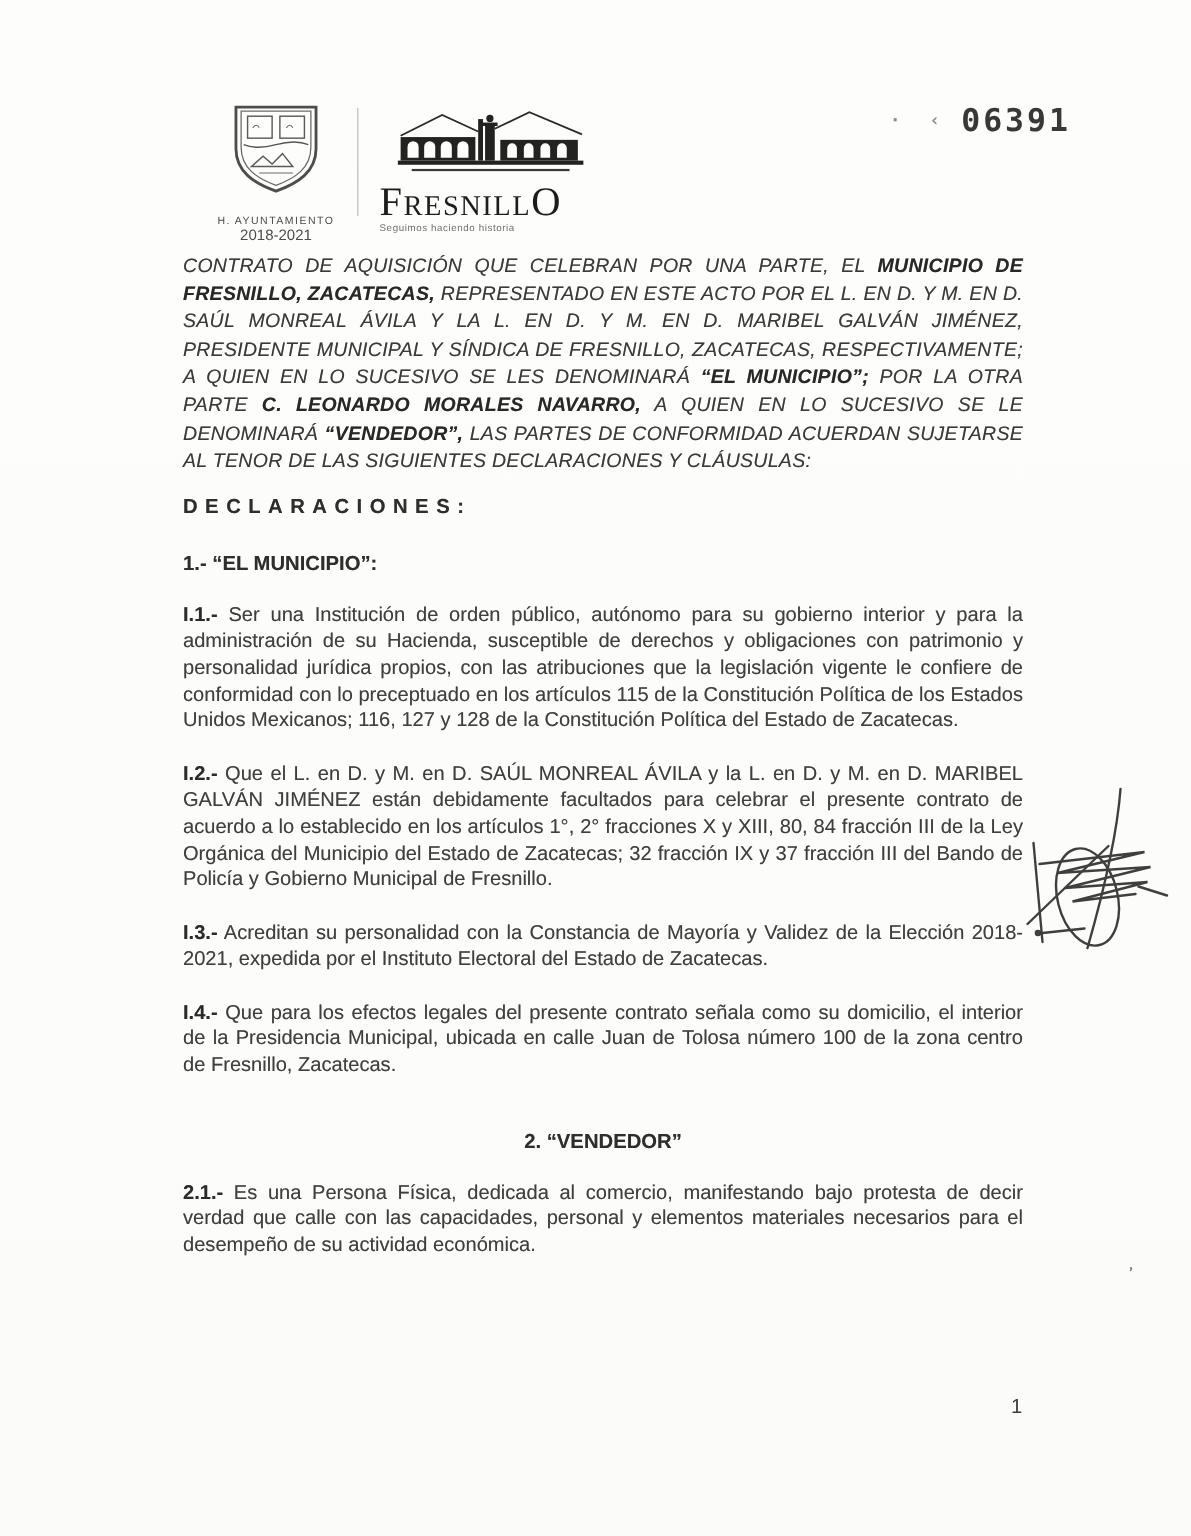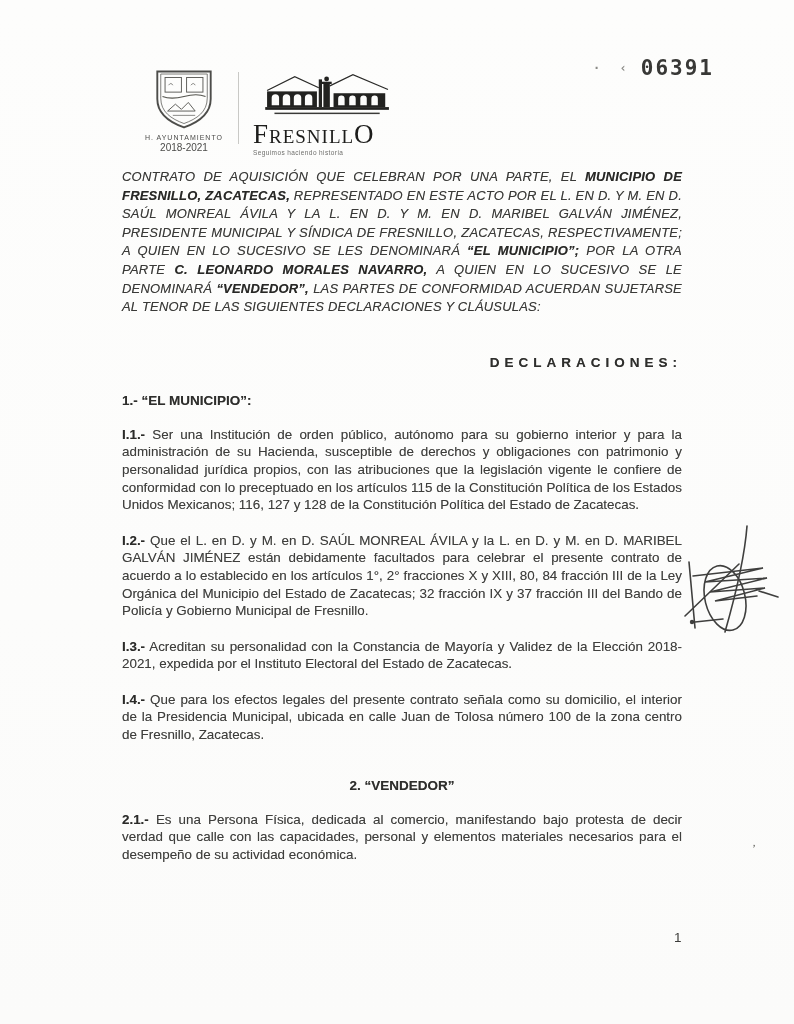--- a/index.html
+++ b/index.html
@@ -14,56 +14,56 @@
     overflow: hidden;
     color: #3d3d3b;
   }
 
   
   .header {
     position: absolute; top: 68px; left: 140px;
     display: flex; align-items: flex-start;
   }
   .crest-block { width: 88px; text-align: center; }
-  .crest-caption { margin-top: 4px; color: #4b4b49; line-height: 1.1; }
+  .crest-caption { margin-top: 14px; color: #4b4b49; line-height: 1.1; }
   .crest-caption .cap1 { font-size: 7px; letter-spacing: 1px; display: block; }
   .crest-caption .cap2 { font-size: 10px; display: block; }
   .header-divider {
     width: 1px; height: 72px; background: #c9c9c6; margin: 4px 14px 0 10px;
   }
   .logo-block { width: 150px; padding-top: 4px; }
   .wordmark {
     font-family: "Liberation Serif", serif;
     font-variant: small-caps;
     font-size: 27px; letter-spacing: 1px; color: #1d1d1b;
     line-height: 1; margin-top: 1px;
   }
   .tagline { font-size: 6.5px; color: #6f6f6c; letter-spacing: .4px; margin-top: 1px; }
 
   
   .folio {
-    position: absolute; top: 56px; right: 80px;
+    position: absolute; top: 68px; right: 80px;
     font-family: "DejaVu Sans Mono", monospace;
     font-size: 21px; font-weight: 700; letter-spacing: 2px; color: #383836;
   }
   .folio .marks { font-size: 12px; color: #8a8a86; letter-spacing: 6px; vertical-align: 3px; margin-right: 8px; }
 
   
   .content { position: absolute; top: 168px; left: 122px; width: 560px; }
 
   .intro {
     font-size: 13px; line-height: 18.6px; text-align: justify;
     letter-spacing: .2px; color: #3a3a38;
     text-shadow: 0 0 .4px rgba(60,60,58,.5);
     font-style: italic;
   }
   .intro b { color: #282826; }
 
   .h-decl {
-    margin-top: 38px; text-align: right;
+    margin-top: 13px; text-align: left;
     font-weight: 700; font-size: 13.5px; letter-spacing: 5px; color: #2e2e2c;
     text-shadow: 0 0 .4px rgba(46,46,44,.5);
   }
   .h-sec {
     font-weight: 700; font-size: 13.5px; color: #2e2e2c;
     text-shadow: 0 0 .4px rgba(46,46,44,.5);
   }
   .h-sec1 { margin-top: 23px; }
   .h-sec2 { margin-top: 34px; text-align: center; }
 

